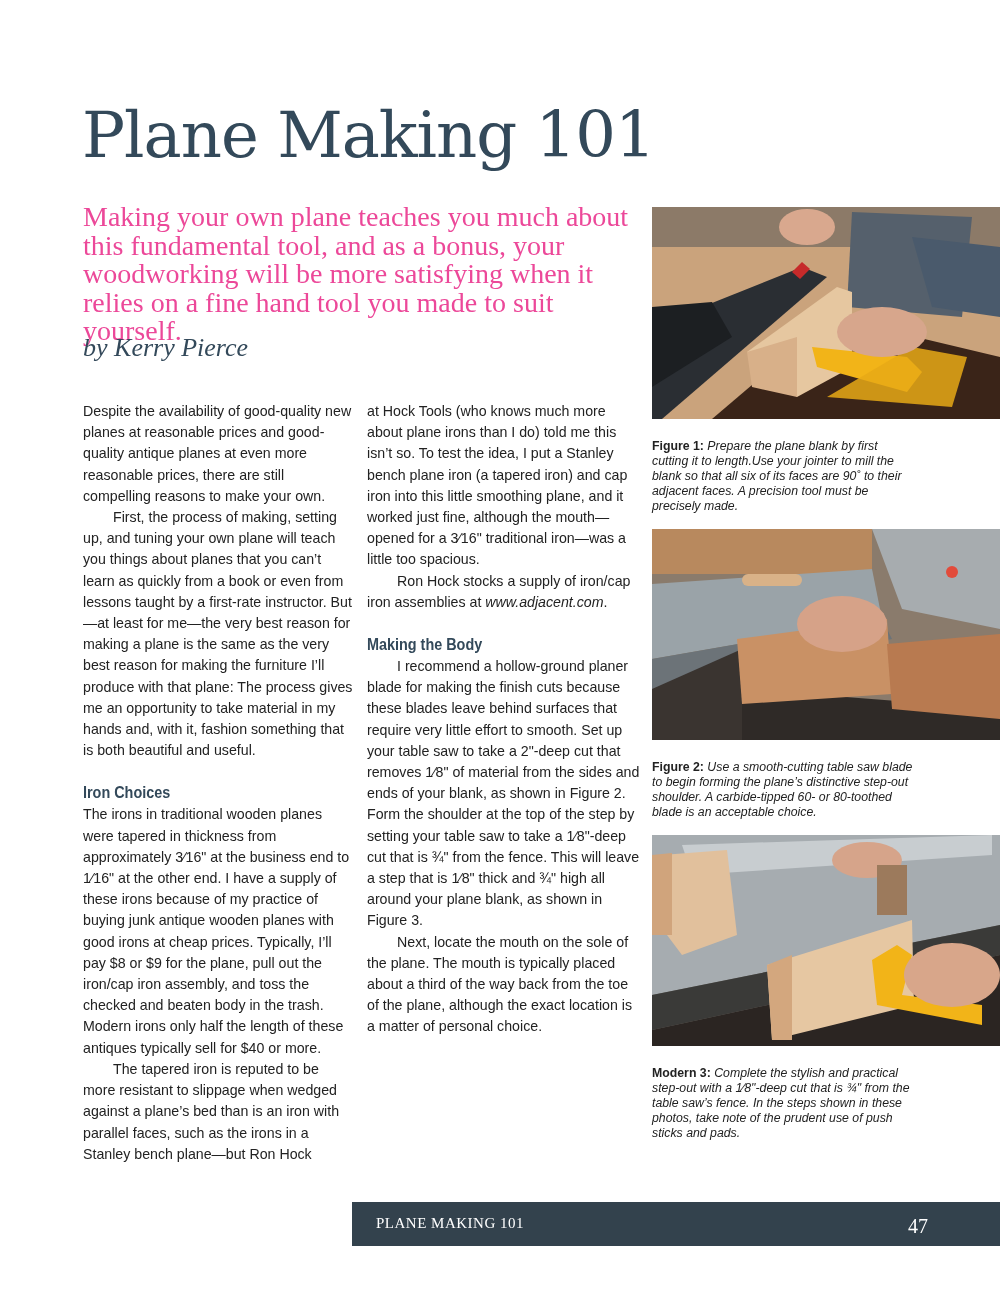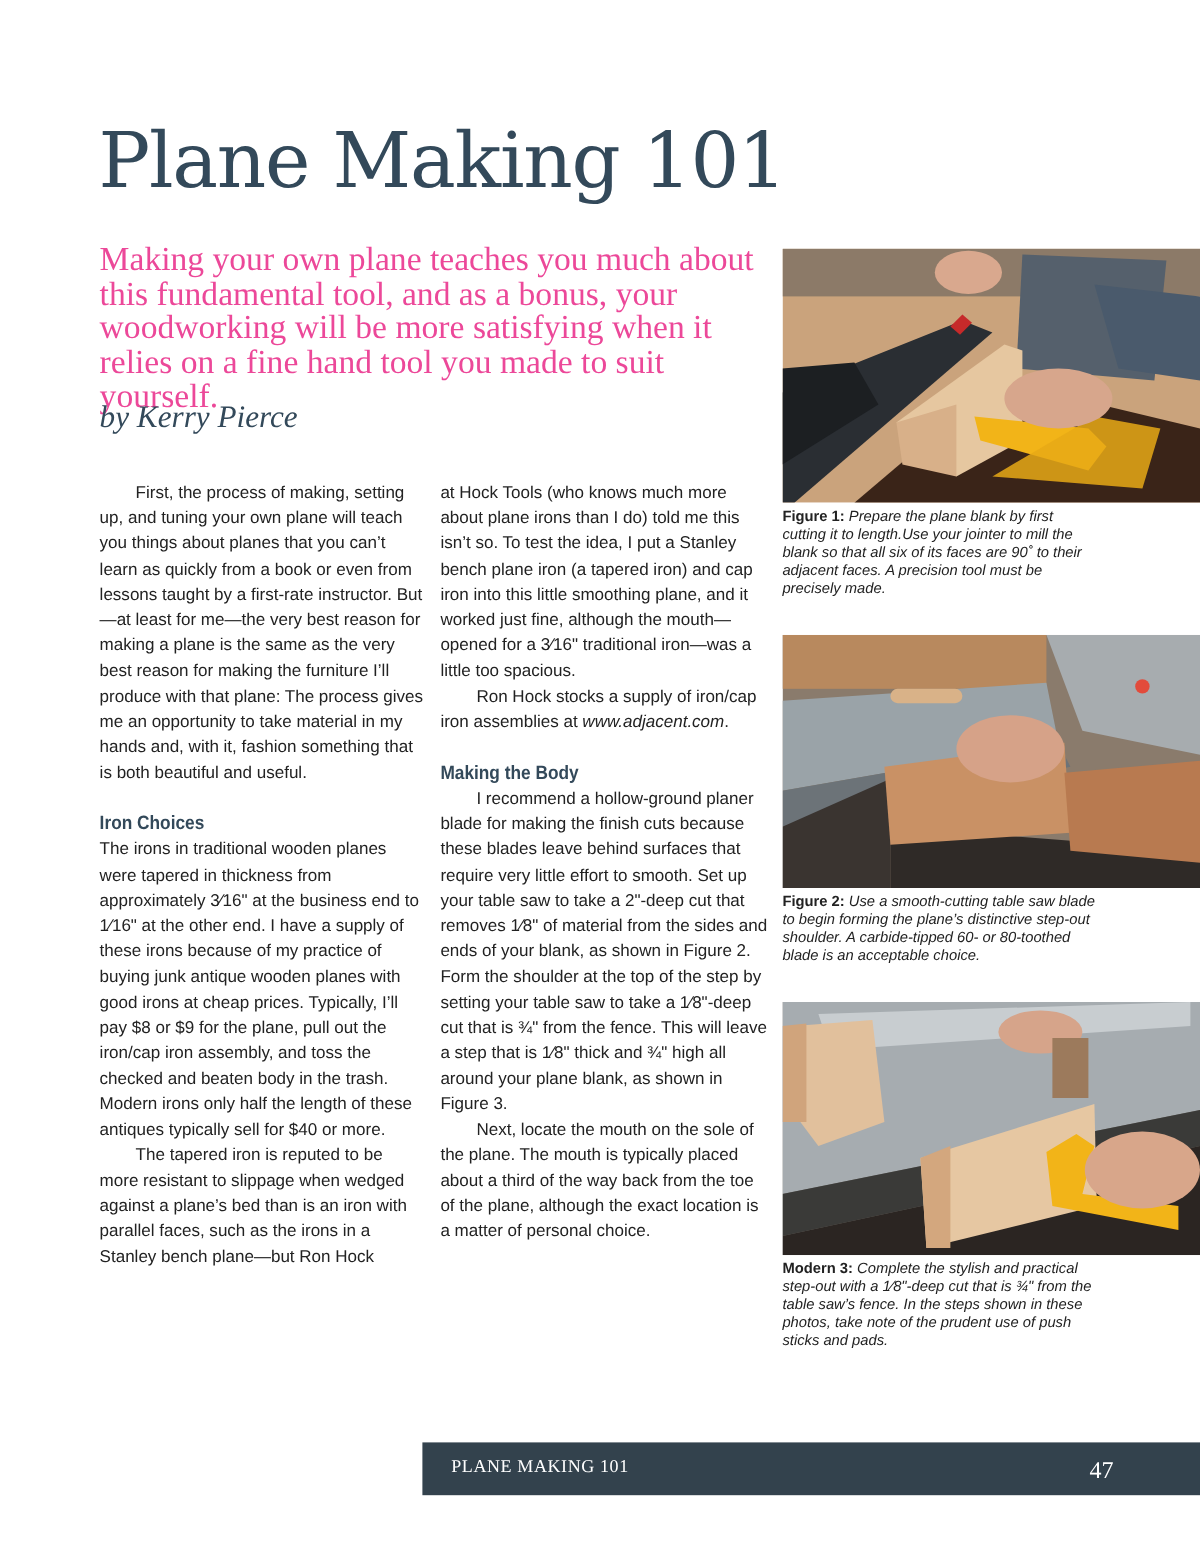--- a/index.html
+++ b/index.html
@@ -9,35 +9,36 @@
   .byline { position: absolute; left: 83px; top: 333px; margin: 0; font-family: "Liberation Serif", serif; font-style: italic; font-size: 26px; color: #33495a; }
   .col { position: absolute; top: 401px; font-size: 14.2px; line-height: 21.2px; color: #222; }
   .col1 { left: 83px; width: 272px; }
   .col2 { left: 367px; width: 275px; }
   .col p { margin: 0; }
   .col p.indent { text-indent: 30px; }
   .col h2 { margin: 0; font-family: "Liberation Sans", sans-serif; font-weight: bold; font-size: 16px; line-height: 22px; color: #33495a; transform: scaleX(0.9); transform-origin: left; }
   .gap { height: 21px; }
   .fig { position: absolute; left: 652px; width: 348px; }
   .photo { width: 348px; position: relative; overflow: hidden; }
-  .caption { font-size: 12.3px; line-height: 15px; color: #222; margin-top: 4px; width: 262px; }
+  .caption { font-size: 12.3px; line-height: 15px; color: #222; margin-top: 20px; width: 262px; }
   .caption .lbl { font-weight: bold; font-style: normal; }
   .caption .txt { font-style: italic; }
   .footer { position: absolute; left: 352px; top: 1202px; width: 648px; height: 44px; background: #33424d; color: #ffffff; font-family: "Liberation Serif", serif; }
   .footer .name { position: absolute; left: 24px; top: 13px; font-size: 15px; letter-spacing: 0.5px; }
   .footer .num { position: absolute; left: 556px; top: 13px; font-size: 20px; }
 </style>
 </head>
 <body>
 
 <h1 class="title">Plane Making 101</h1>
 <p class="deck">Making your own plane teaches you much about this fundamental tool, and as a bonus, your woodworking will be more satisfying when it relies on a fine hand tool you made to suit yourself.</p>
 <p class="byline">by Kerry Pierce</p>
 
 <div class="col col1">
+  <p>Despite the availability of good-quality new planes at reasonable prices and good-quality antique planes at even more reasonable prices, there are still compelling reasons to make your own.</p>
   <p class="indent">First, the process of making, setting up, and tuning your own plane will teach you things about planes that you can’t learn as quickly from a book or even from lessons taught by a first-rate instructor. But —at least for me—the very best reason for making a plane is the same as the very best reason for making the furniture I’ll produce with that plane: The process gives me an opportunity to take material in my hands and, with it, fashion something that is both beautiful and useful.</p>
   <div class="gap"></div>
   <h2>Iron Choices</h2>
   <p>The irons in traditional wooden planes were tapered in thickness from approximately 3⁄16" at the business end to 1⁄16" at the other end. I have a supply of these irons because of my practice of buying junk antique wooden planes with good irons at cheap prices. Typically, I’ll pay $8 or $9 for the plane, pull out the iron/cap iron assembly, and toss the checked and beaten body in the trash. Modern irons only half the length of these antiques typically sell for $40 or more.</p>
   <p class="indent">The tapered iron is reputed to be more resistant to slippage when wedged against a plane’s bed than is an iron with parallel faces, such as the irons in a Stanley bench plane—but Ron Hock</p>
 </div>
 
 <div class="col col2">
   <p>at Hock Tools (who knows much more about plane irons than I do) told me this isn’t so. To test the idea, I put a Stanley bench plane iron (a tapered iron) and cap iron into this little smoothing plane, and it worked just fine, although the mouth— opened for a 3⁄16" traditional iron—was a little too spacious.</p>
   <p class="indent"><span>Ron Hock stocks a supply of iron/cap iron assemblies at </span><i>www.adjacent.com</i><span>.</span></p>

